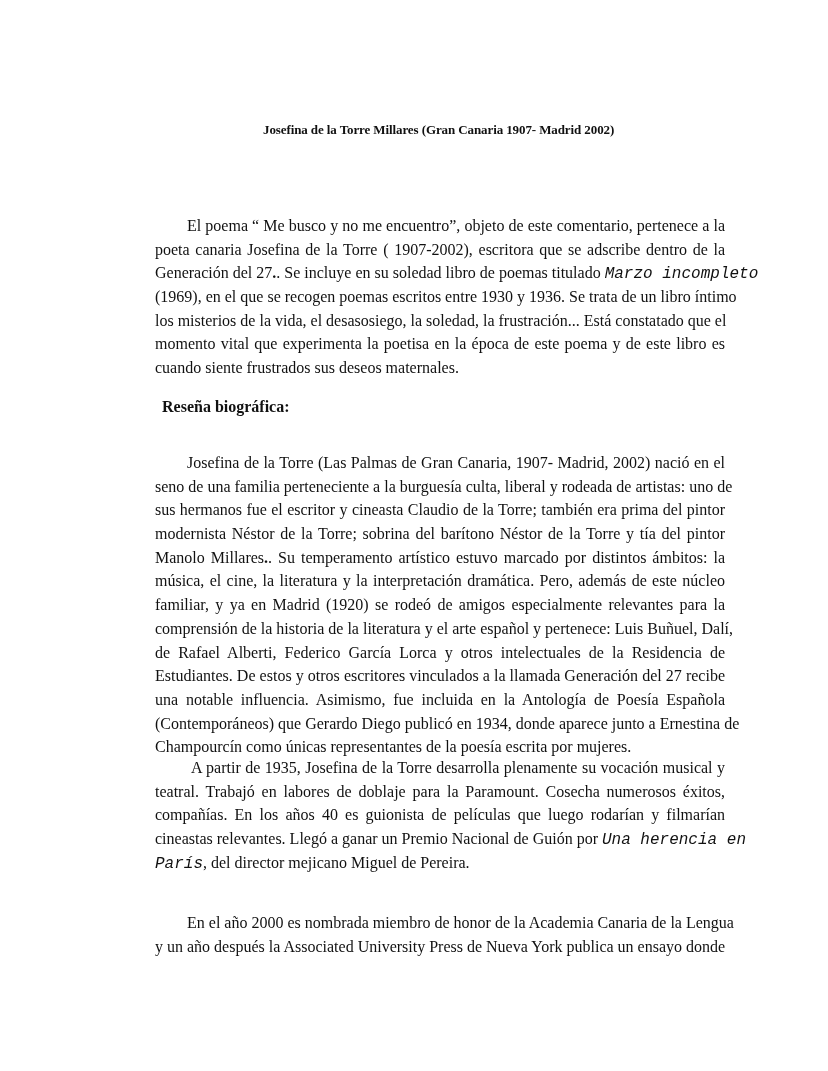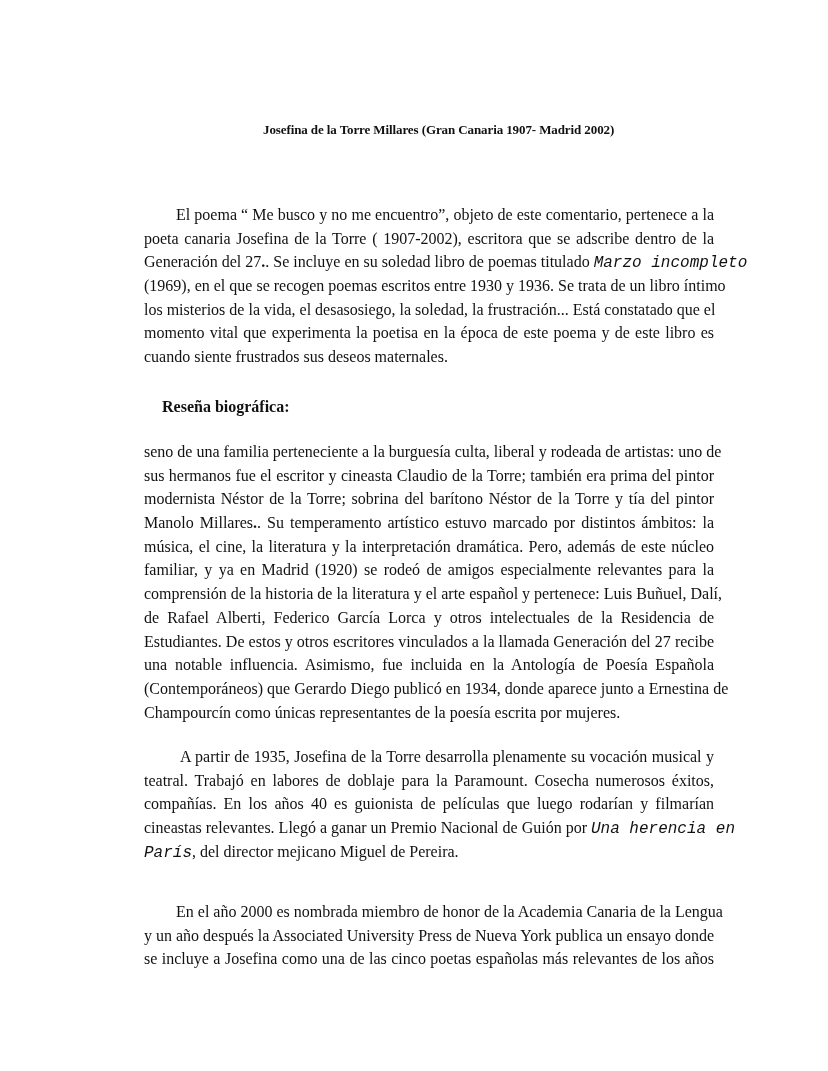--- a/index.html
+++ b/index.html
@@ -31,21 +31,21 @@
       letter-spacing: -0.1px;
     }
     .block {
       position: absolute;
       left: 112px;
       width: 602px;
       font-size: 16px;
       line-height: 23.7px;
       text-align: justify;
       text-indent: 32px;
-      margin: 0;
+      margin: 11px;
     }
     .heading {
       position: absolute;
       left: 162px;
       top: 398px;
       font-size: 16px;
       font-weight: bold;
       white-space: nowrap;
     }
     i, .it { font-style: italic; font-family: Liberation Mono, monospace; }
@@ -74,20 +74,21 @@
     <span class="ln"><span>Generación del 27</span><b>.</b><span>. Se incluye en su soledad libro de poemas titulado </span><i>Marzo incompleto</i></span>
     <span class="ln">(1969), en el que se recogen poemas escritos entre 1930 y 1936. Se trata de un libro íntimo</span>
     <span class="ln">los misterios de la vida, el desasosiego, la soledad, la frustración... Está constatado que el</span>
     <span class="ln">momento vital que experimenta la poetisa en la época de este poema y de este libro es</span>
     <span class="ln end">cuando siente frustrados sus deseos maternales.</span>
   </div>
 
   <div class="heading">Reseña biográfica:</div>
 
   <div class="block" style="top:440px;">
+    <span class="ln ind">Josefina de la Torre (Las Palmas de Gran Canaria, 1907- Madrid, 2002) nació en el</span>
     <span class="ln">seno de una familia perteneciente a la burguesía culta, liberal y rodeada de artistas: uno de</span>
     <span class="ln">sus hermanos fue el escritor y cineasta Claudio de la Torre; también era prima del pintor</span>
     <span class="ln">modernista Néstor de la Torre; sobrina del barítono Néstor de la Torre y tía del pintor</span>
     <span class="ln"><span>Manolo Millares</span><b>.</b><span>. Su temperamento artístico estuvo marcado por distintos ámbitos: la</span></span>
     <span class="ln">música, el cine, la literatura y la interpretación dramática. Pero, además de este núcleo</span>
     <span class="ln">familiar, y ya en Madrid (1920) se rodeó de amigos especialmente relevantes para la</span>
     <span class="ln">comprensión de la historia de la literatura y el arte español y pertenece: Luis Buñuel, Dalí,</span>
     <span class="ln">de Rafael Alberti, Federico García Lorca y otros intelectuales de la Residencia de</span>
     <span class="ln">Estudiantes. De estos y otros escritores vinculados a la llamada Generación del 27 recibe</span>
     <span class="ln">una notable influencia. Asimismo, fue incluida en la Antología de Poesía Española</span>
@@ -99,16 +100,15 @@
     <span class="ln ind2">A partir de 1935, Josefina de la Torre desarrolla plenamente su vocación musical y</span>
     <span class="ln">teatral. Trabajó en labores de doblaje para la Paramount. Cosecha numerosos éxitos,</span>
     <span class="ln">compañías. En los años 40 es guionista de películas que luego rodarían y filmarían</span>
     <span class="ln"><span>cineastas relevantes. Llegó a ganar un Premio Nacional de Guión por </span><i>Una herencia en</i></span>
     <span class="ln end"><i>París</i><span>, del director mejicano Miguel de Pereira.</span></span>
   </div>
 
   <div class="block" style="top:900px;">
     <span class="ln ind">En el año 2000 es nombrada miembro de honor de la Academia Canaria de la Lengua</span>
     <span class="ln">y un año después la Associated University Press de Nueva York publica un ensayo donde</span>
-    <span class="ln">se incluye a Josefina como una de las cinco poetas españolas más relevantes de los años</span>
   </div>
 
 </div>
 
 </body></html>

